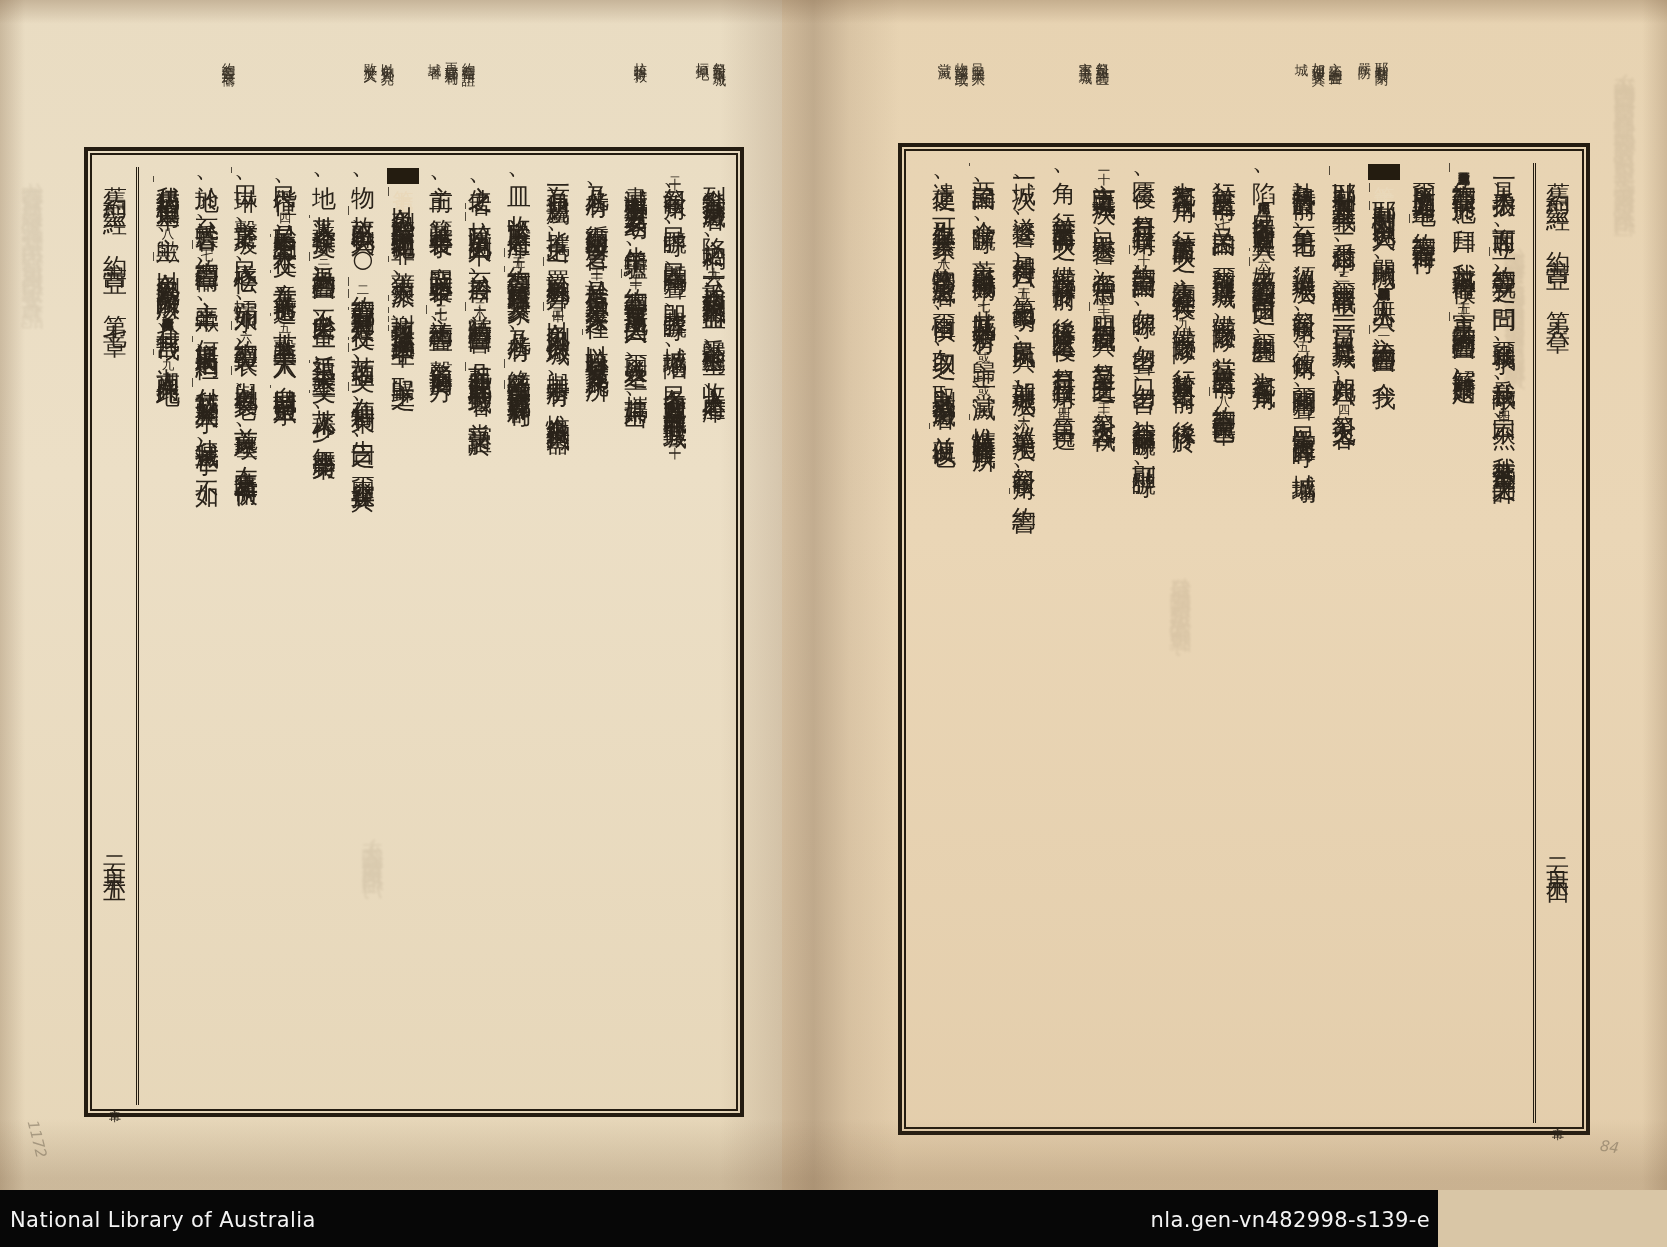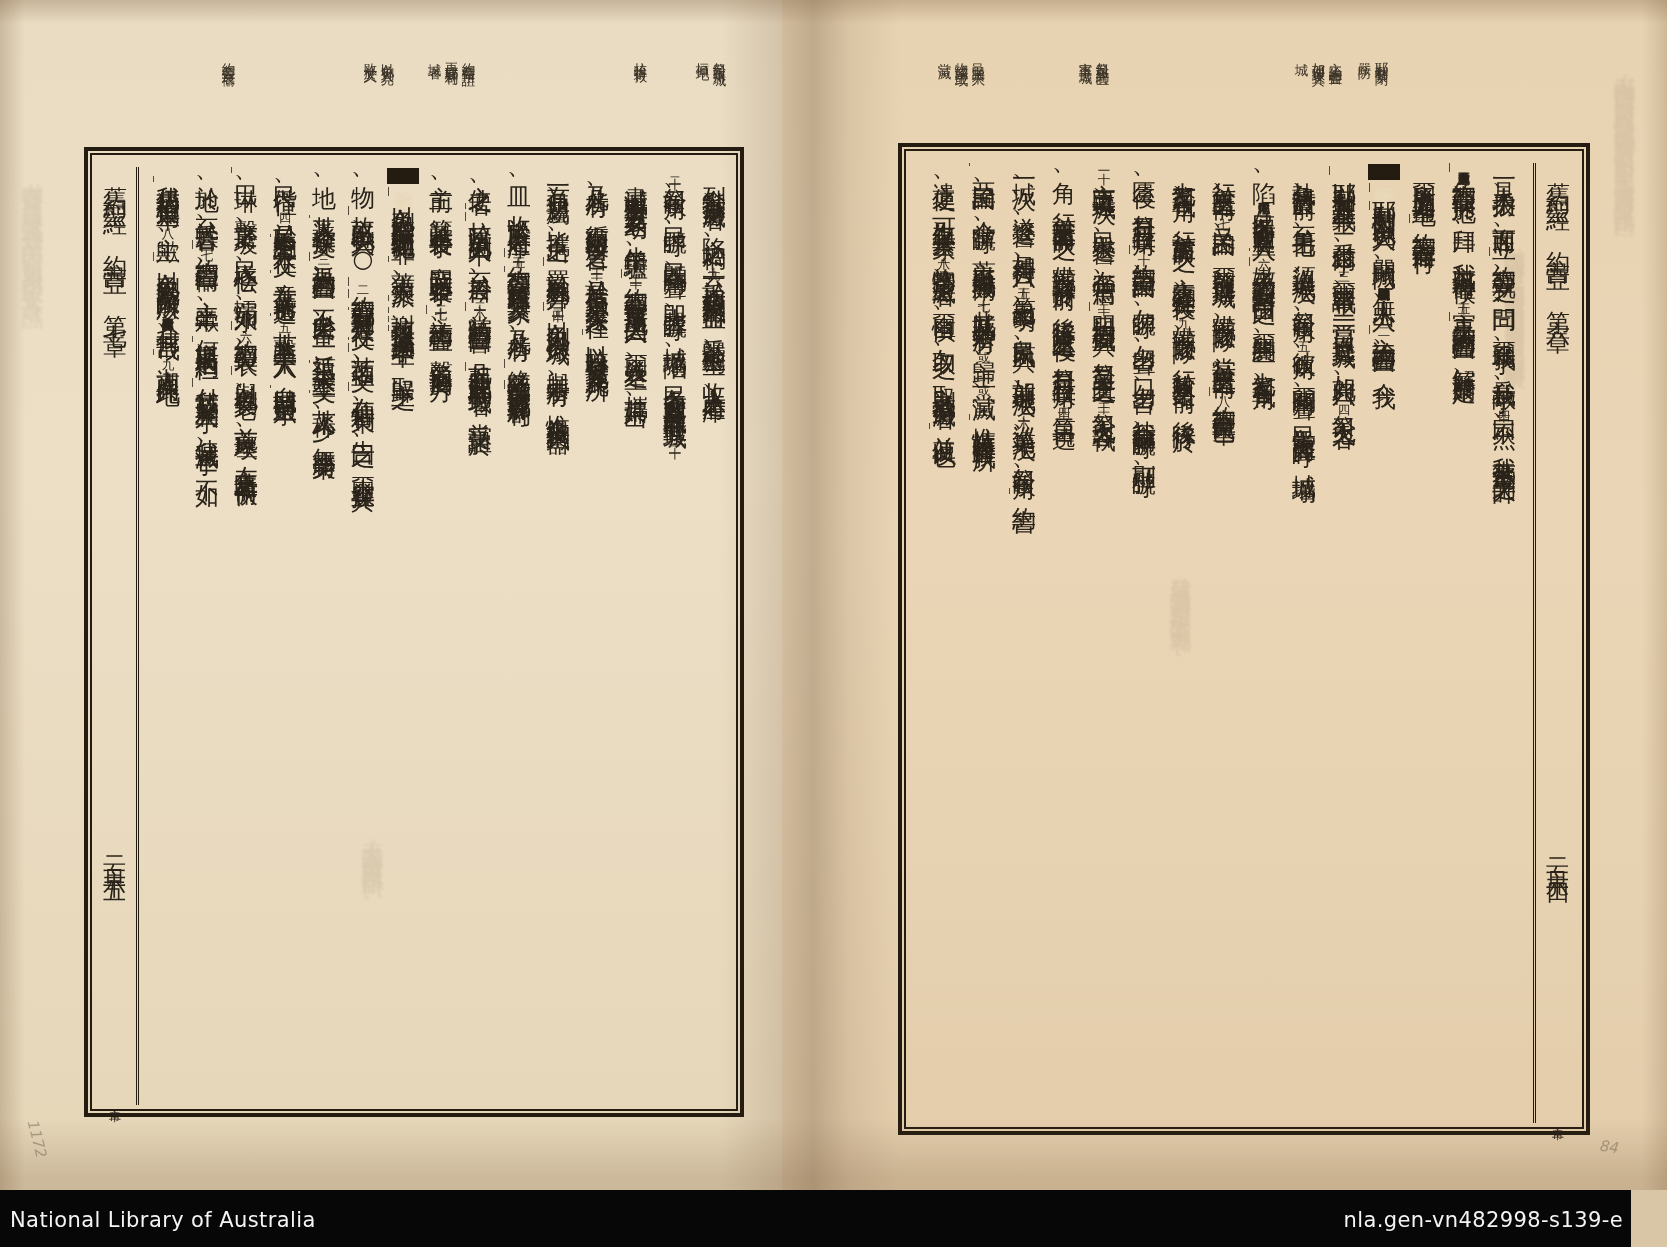--- a/index.html
+++ b/index.html
@@ -42,21 +42,21 @@
   .mnote{position:absolute;top:52px;height:96px;font-size:13.5px;letter-spacing:2.5px;color:#3a3226;}
   .mnote .mcol{width:17px;line-height:17px;height:100%;}
   
   .bleed{position:absolute;width:44px;font-size:22px;letter-spacing:4px;line-height:40px;
          color:rgba(110,92,66,.95);opacity:.12;filter:blur(1.1px);transform:scaleX(-1);overflow:hidden;}
   
   .pencil{position:absolute;font-style:italic;color:rgba(100,88,72,.45);font-size:15px;}
   #pencil-left{left:18px;top:1130px;transform:rotate(76deg);}
   #pencil-right{left:1600px;top:1138px;transform:rotate(8deg);}
   
-  #footer{position:absolute;left:0;bottom:0;width:1631px;height:57px;background:#070707;color:#f4f4f4;}
+  #footer{position:absolute;left:0;bottom:0;width:1438px;height:57px;background:#070707;color:#f4f4f4;}
   #footer .ftxt{position:absolute;top:0;line-height:60px;font-size:21px;letter-spacing:.4px;}
   #footer-left{left:10px;}
   #footer-right{right:8px;}
 </style>
 </head>
 <body>
 
 <div id="scan">
   <div id="sheet-left" class="sheet"></div>
   <div id="sheet-right" class="sheet"></div>

